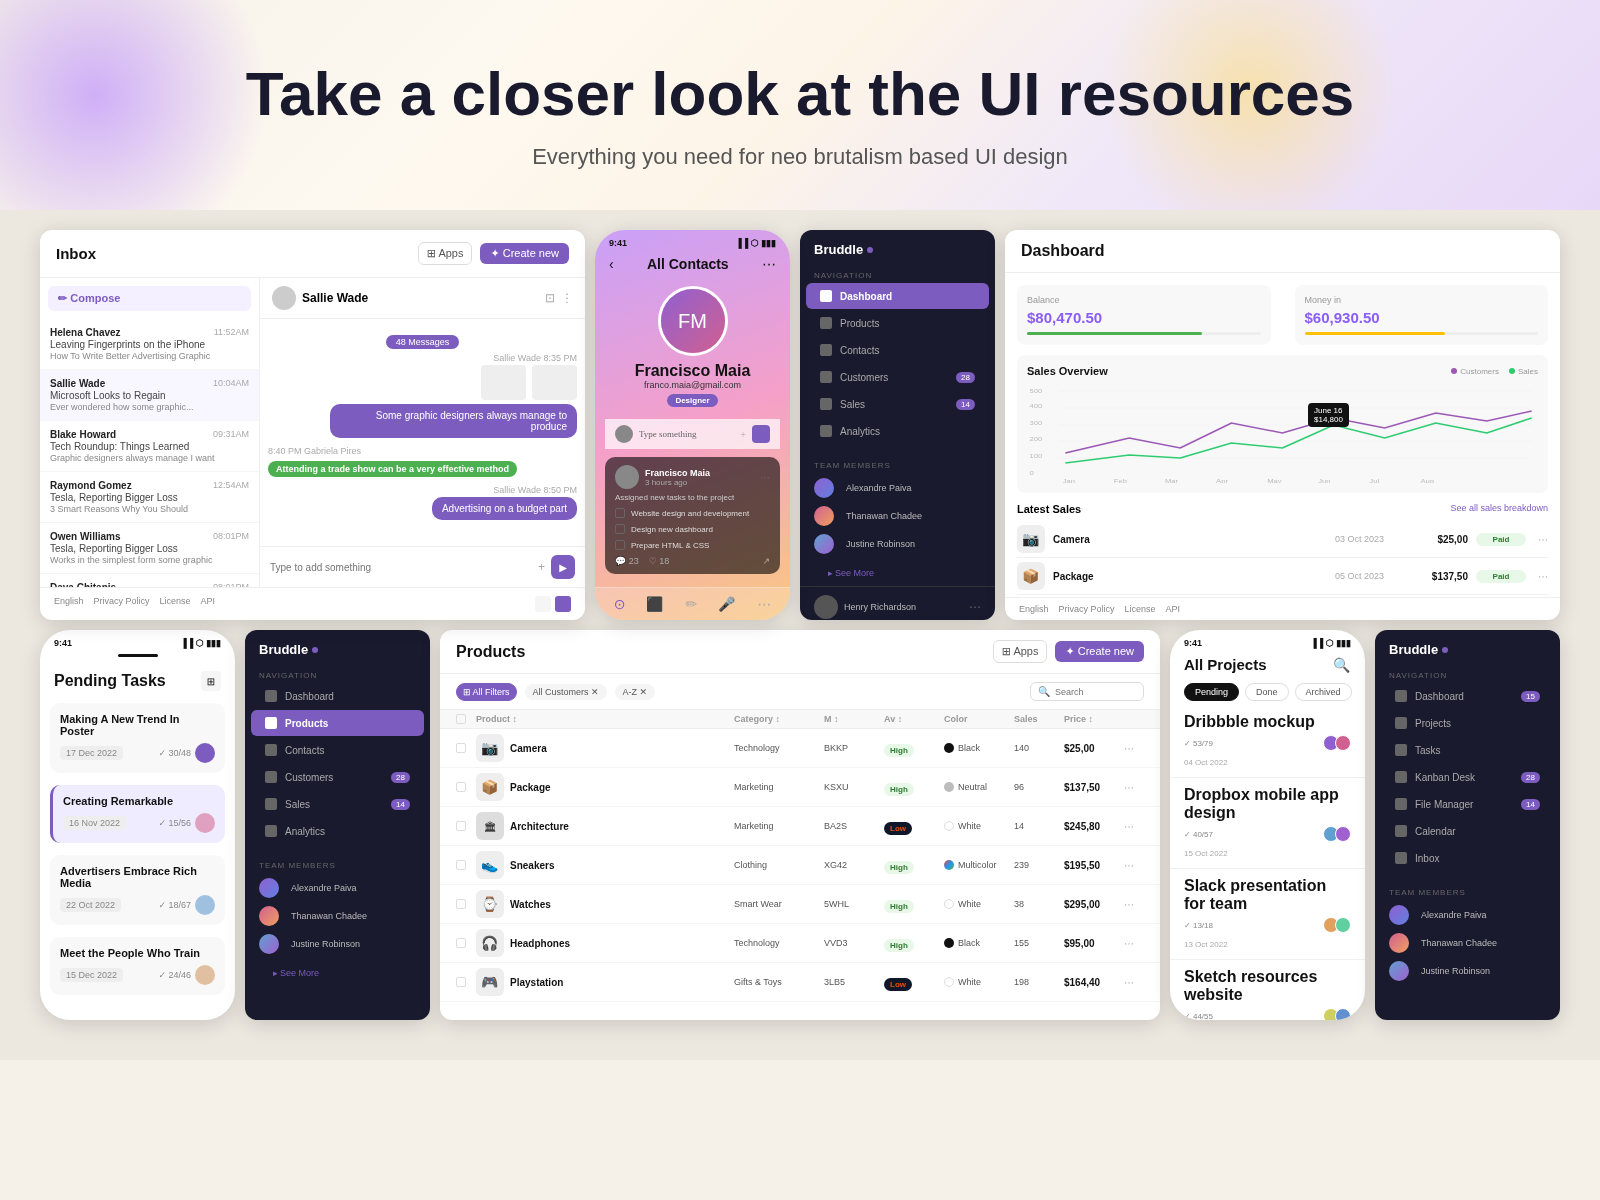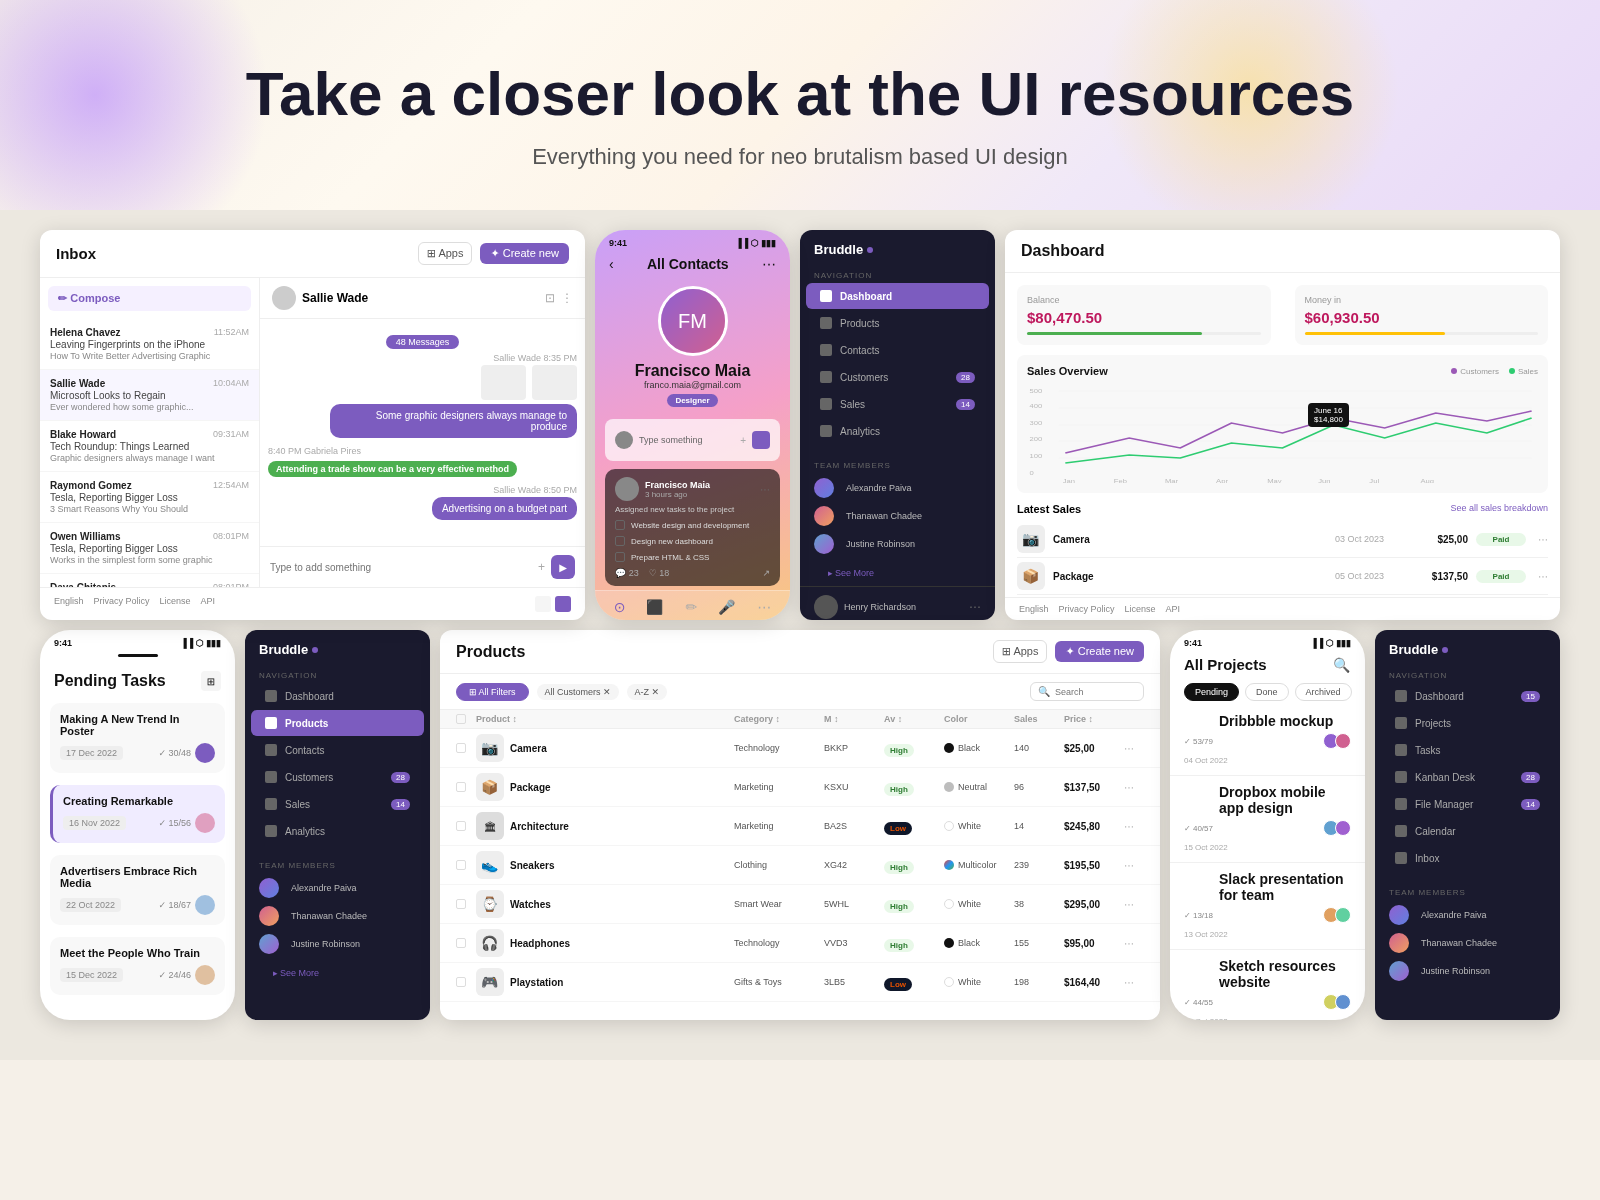--- a/index.html
+++ b/index.html
@@ -117,21 +117,21 @@
       overflow: hidden;
       display: flex;
       flex-direction: column;
     }
     .mobile-status { display: flex; justify-content: space-between; padding: 8px 14px 4px; font-size: 9px; font-weight: 700; color: #111; }
     .contact-profile { display: flex; flex-direction: column; align-items: center; margin: 10px 0 8px; }
     .contact-avatar { width: 70px; height: 70px; border-radius: 50%; background: linear-gradient(135deg, #a060e0, #e070b0); border: 3px solid #fff; display: flex; align-items: center; justify-content: center; font-size: 24px; overflow: hidden; }
     .contact-name { font-size: 16px; font-weight: 800; color: #111; margin-top: 6px; }
     .contact-email { font-size: 9px; color: #333; }
     .contact-badge { background: #7c5cbf; color: #fff; font-size: 8px; padding: 2px 8px; border-radius: 10px; margin-top: 4px; font-weight: 600; }
-    .contact-chat-box { background: rgba(255,255,255,0.7); margin: 4px 10px; border-radius: 8px; padding: 12px 10px; display: flex; align-items: center; gap: 6px; }
+    .contact-chat-box { background: rgba(255,255,255,0.7); margin: 4px 10px; border-radius: 0; padding: 6px 10px; display: flex; align-items: center; gap: 6px; font-family: Liberation Serif, serif; }
     .contact-chat-text { font-size: 9px; color: #666; flex: 1; }
     .contact-activity { background: rgba(0,0,0,0.6); margin: 4px 10px; border-radius: 10px; padding: 8px 10px; }
     .activity-user { display: flex; align-items: center; gap: 6px; }
     .activity-avatar { width: 24px; height: 24px; border-radius: 50%; background: #888; }
     .activity-info { flex: 1; }
     .activity-name { font-size: 9px; font-weight: 600; color: #fff; }
     .activity-time { font-size: 8px; color: #aaa; }
     .activity-task { font-size: 8px; color: #ccc; }
     .task-item-check { display: flex; align-items: center; gap: 6px; margin-top: 6px; }
     .task-check { width: 10px; height: 10px; border: 1px solid #666; border-radius: 2px; }
@@ -176,21 +176,21 @@
       background: #fff;
       display: flex;
       flex-direction: column;
     }
     .dash-header { padding: 12px 16px; border-bottom: 1px solid #eee; display: flex; align-items: center; justify-content: space-between; }
     .dash-title { font-size: 16px; font-weight: 700; color: #111; }
     .dash-body { flex: 1; padding: 12px; overflow: hidden; display: flex; flex-direction: column; gap: 10px; }
     .balance-cards { display: flex; gap: 24px; }
     .balance-card { flex: 1; background: #f8f8f8; border-radius: 8px; padding: 10px; }
     .balance-label { font-size: 9px; color: #999; margin-bottom: 4px; }
-    .balance-value { font-size: 15px; font-weight: 700; color: #be185d; }
+    .balance-value { font-size: 15px; font-weight: 700; color: #8b5cf6; }
     .balance-bar { height: 3px; background: #eee; border-radius: 2px; margin-top: 6px; }
     .balance-bar-fill { height: 100%; border-radius: 2px; }
     .sales-overview { background: #f8f8f8; border-radius: 8px; padding: 10px; flex: 1; }
     .sales-overview-header { display: flex; justify-content: space-between; align-items: center; margin-bottom: 6px; }
     .sales-overview-title { font-size: 11px; font-weight: 600; color: #111; }
     .chart-container { height: 100px; position: relative; }
     .latest-sales { }
     .latest-sales-header { display: flex; justify-content: space-between; margin-bottom: 6px; }
     .latest-sales-title { font-size: 11px; font-weight: 600; }
     .see-all { font-size: 9px; color: #7c5cbf; }
@@ -233,21 +233,21 @@
     .products-screen {
       flex: 1;
       height: 390px;
       background: #fff;
       display: flex;
       flex-direction: column;
     }
     .products-header { padding: 10px 16px; border-bottom: 1px solid #eee; display: flex; align-items: center; justify-content: space-between; }
     .products-title { font-size: 16px; font-weight: 700; color: #111; }
     .products-filters { padding: 8px 16px; display: flex; align-items: center; gap: 8px; border-bottom: 1px solid #eee; }
-    .filter-btn { font-size: 9px; padding: 3px 12px; border-radius: 12px; border: 1px solid #ddd; background: #fff; color: #555; }
+    .filter-btn { font-size: 9px; padding: 3px 6px; border-radius: 12px; border: 1px solid #ddd; background: #fff; color: #555; }
     .filter-btn.active { background: #7c5cbf; color: #fff; border-color: #7c5cbf; }
     .filter-tag { display: flex; align-items: center; gap: 3px; font-size: 9px; background: #f5f5f5; padding: 3px 8px; border-radius: 12px; color: #555; }
     .search-box { margin-left: auto; display: flex; align-items: center; gap: 4px; border: 1px solid #ddd; padding: 3px 8px; border-radius: 6px; }
     .search-box input { border: none; outline: none; font-size: 9px; width: 80px; }
     .products-table { flex: 1; overflow: hidden; }
     .table-header { display: flex; align-items: center; padding: 4px 16px; background: #f8f8f8; border-bottom: 1px solid #eee; }
     .th { font-size: 9px; color: #999; font-weight: 600; }
     .th-check { width: 20px; }
     .th-product { flex: 2; }
     .th-category { width: 90px; }
@@ -286,21 +286,21 @@
       display: flex;
       flex-direction: column;
     }
     .projects-status { display: flex; justify-content: space-between; padding: 8px 14px 2px; font-size: 9px; font-weight: 700; color: #111; }
     .projects-header { display: flex; justify-content: space-between; align-items: center; padding: 6px 14px; }
     .projects-title { font-size: 15px; font-weight: 800; color: #111; }
     .projects-tabs { display: flex; padding: 4px 14px; gap: 6px; }
     .proj-tab { font-size: 9px; padding: 3px 10px; border-radius: 12px; border: 1px solid #ddd; color: #555; }
     .proj-tab.active { background: #111; color: #fff; border-color: #111; }
     .project-item { padding: 8px 14px; border-bottom: 1px solid #f0f0f0; }
-    .project-name { font-size: 14px; font-weight: 700; color: #111; margin-bottom: 4px; margin-left: 35px; }
+    .project-name { font-size: 16px; font-weight: 700; color: #111; margin-bottom: 4px; }
     .project-meta { display: flex; align-items: center; justify-content: space-between; }
     .project-progress { font-size: 8px; color: #888; }
     .project-avatars { display: flex; }
     .proj-av { width: 16px; height: 16px; border-radius: 50%; margin-left: -4px; border: 1px solid #fff; }
     .project-date { font-size: 8px; color: #aaa; }
     .color-circle-black { background: #111; }
     .color-circle-white { background: #fff; border: 1px solid #ddd; }
     .color-circle-multi { background: linear-gradient(135deg, #f44336, #2196f3, #4caf50); }
     .color-circle-neutral { background: #bdbdbd; }
 

